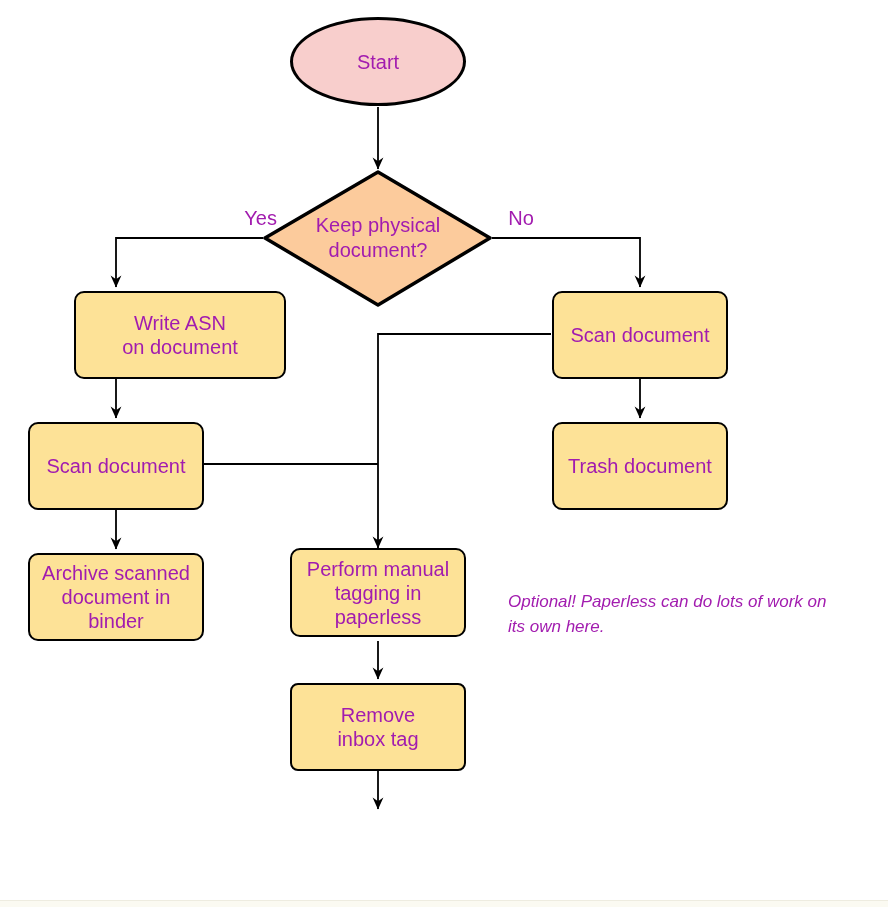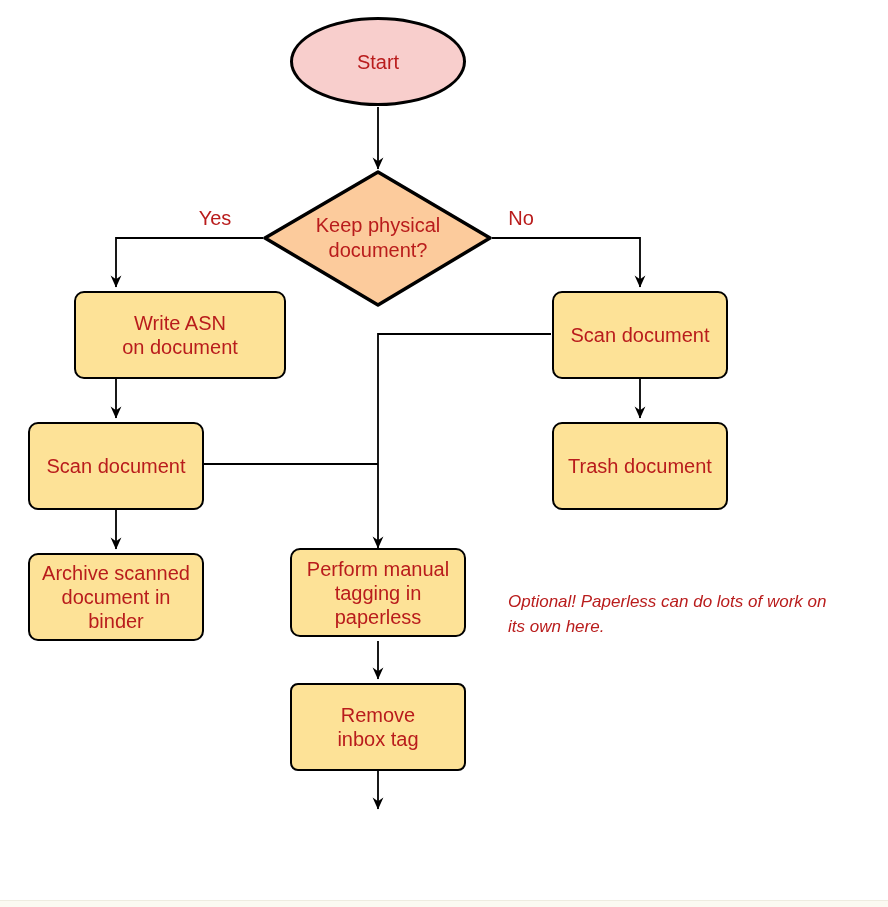--- a/index.html
+++ b/index.html
@@ -2,21 +2,21 @@
 <html style="--terminal-fill: #F8CECC; --decision-fill: #FCCB9C; --process-fill: #FDE297;"><head>
 <meta charset="utf-8">
 <style>
   html, body { margin: 0; padding: 0; background: #ffffff; }
   #canvas {
     position: relative;
     width: 888px;
     height: 907px;
     background: #ffffff;
     font-family: "Liberation Sans", sans-serif;
-    color: #b91c1c;
+    color: #a21caf;
     overflow: hidden;
   }
   #edges-layer {
     position: absolute;
     left: 0; top: 0;
     width: 888px; height: 907px;
   }
   .node {
     position: absolute;
     box-sizing: border-box;
@@ -94,21 +94,21 @@
     <path class="connector" d="M204 464 L378 464"></path>
     <path class="connector" d="M378 641 L378 679" marker-end="url(#arrow)"></path>
     <path class="connector" d="M378 771 L378 809" marker-end="url(#arrow)"></path>
   </svg>
 
   <div class="node terminal" style="left:290px; top:17px; width:176px; height:89px;">Start</div>
 
   <div class="diamond-label" style="left:278px; top:213px; width:200px; height:50px;">Keep physical
 document?</div>
 
-  <div class="edge-label" style="left:185px; top:207px; width:60px;">Yes</div>
+  <div class="edge-label" style="left:217px; top:207px; width:60px;text-align:right;">Yes</div>
   <div class="edge-label" style="left:491px; top:207px; width:60px;">No</div>
 
   <div class="node" style="left:28px; top:291px; width:212px; height:88px;margin-left:46px;">Write ASN
 on document</div>
   <div class="node" style="left:28px; top:422px; width:176px; height:88px;">Scan document</div>
   <div class="node" style="left:28px; top:553px; width:176px; height:88px;">Archive scanned
 document in
 binder</div>
 
   <div class="node" style="left:552px; top:291px; width:176px; height:88px;">Scan document</div>

